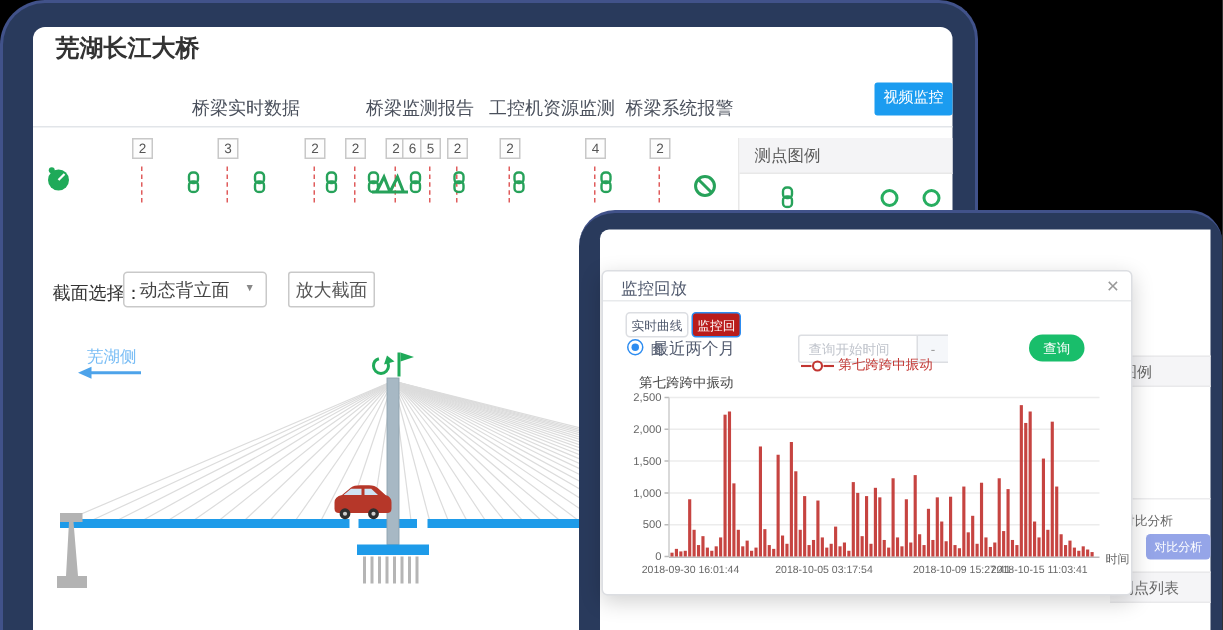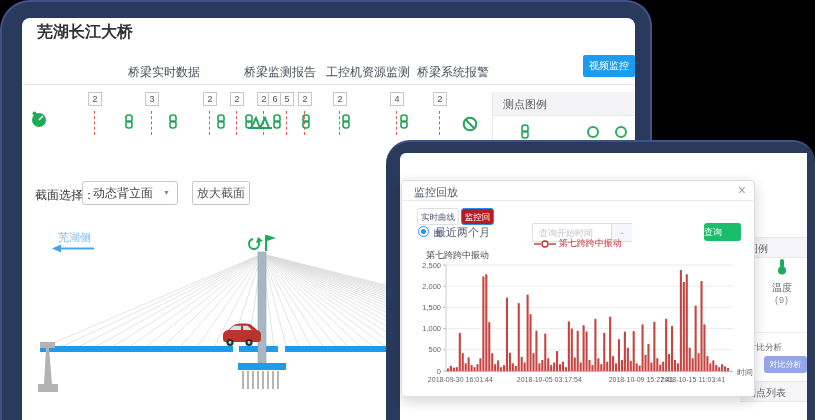--- a/index.html
+++ b/index.html
@@ -77,22 +77,22 @@
   .radio-outer{position:absolute;left:16px;top:45px;width:11px;height:11px;border:1px solid #2d8cf0;
                border-radius:50%;cursor:pointer;}
   .radio-inner{position:absolute;left:2px;top:2px;width:5px;height:5px;background:#2d8cf0;border-radius:50%;}
   .radio-label{position:absolute;left:33px;top:44px;font-size:11px;color:#515a6e;}
   .dlg-input{position:absolute;top:42px;width:80px;height:19px;border:1px solid #dcdee2;font-size:9px;
              color:#666;padding:0 6px;outline:none;}
   .dlg-input::placeholder{color:#c0c4cc;}
   .input-sep{position:absolute;left:210px;top:42px;width:20px;height:19px;background:#f5f7fa;
              border-top:1px solid #dcdee2;border-bottom:1px solid #dcdee2;font-size:9px;color:#999;
              text-align:center;line-height:19px;}
-  .search-btn{position:absolute;left:302px;top:42px;width:37px;height:18px;background:#19be6b;color:#fff;
-              font-size:9px;text-align:left;line-height:18px;border-radius:3px;cursor:pointer;}
+  .search-btn{position:absolute;left:284px;top:42px;width:37px;height:18px;background:#19be6b;color:#fff;
+              font-size:9px;text-align:center;line-height:18px;border-radius:9px;cursor:pointer;}
   .chart-legend{position:absolute;left:0;top:56px;width:100%;text-align:center;font-size:9px;color:#c23531;}
   .chart-legend svg{vertical-align:-2px;}
   .chart-title{position:absolute;left:24px;top:68px;font-size:9px;color:#444;}
   #chart-svg{position:absolute;left:0;top:78px;}
 </style>
 </head>
 <body>
 
 <div id="screen">
 
@@ -280,28 +280,20 @@
           <circle cx="28" cy="19.5" r="1.4" fill="#cfcfcf"></circle>
       </g>
     </svg>
   </div>
 
   <div class="win2"></div>
   <div class="win2-page"></div>
 
   <div class="strip-band" style="left:740px;top:237px;width:67px;z-index:31;">
     <span class="strip-text" style="left:-12px;top:1px">测点图例</span>
-  </div>
-  <div class="temp-item">
-    <svg width="12" height="17">
-      <rect x="4" y="1" width="4" height="9" rx="2" fill="#1faa59"></rect>
-      <circle cx="6" cy="12.5" r="4" fill="#1faa59"></circle>
-    </svg>
-    <div class="t-label">温度</div>
-    <div class="t-count">(9)</div>
   </div>
   <div class="strip-divider" style="top:332px"></div>
   <div class="strip-text" style="left:748px;top:342px;font-size:8.5px;z-index:31;">对比分析</div>
   <div class="compare-btn">对比分析</div>
   <div class="strip-band" style="left:740px;top:381px;width:67px;z-index:31;">
     <span class="strip-text" style="left:6px;top:1px">测点列表</span>
   </div>
 
   <div class="dialog">
     <div class="dlg-titlebar">

